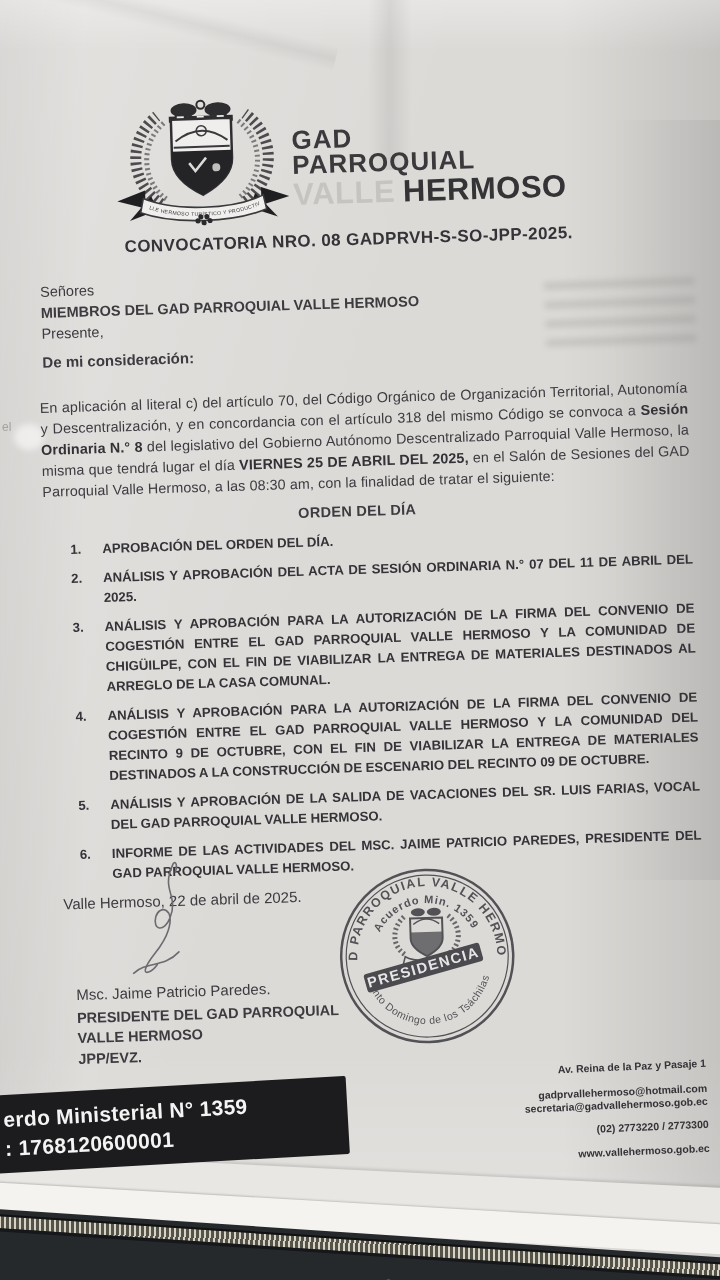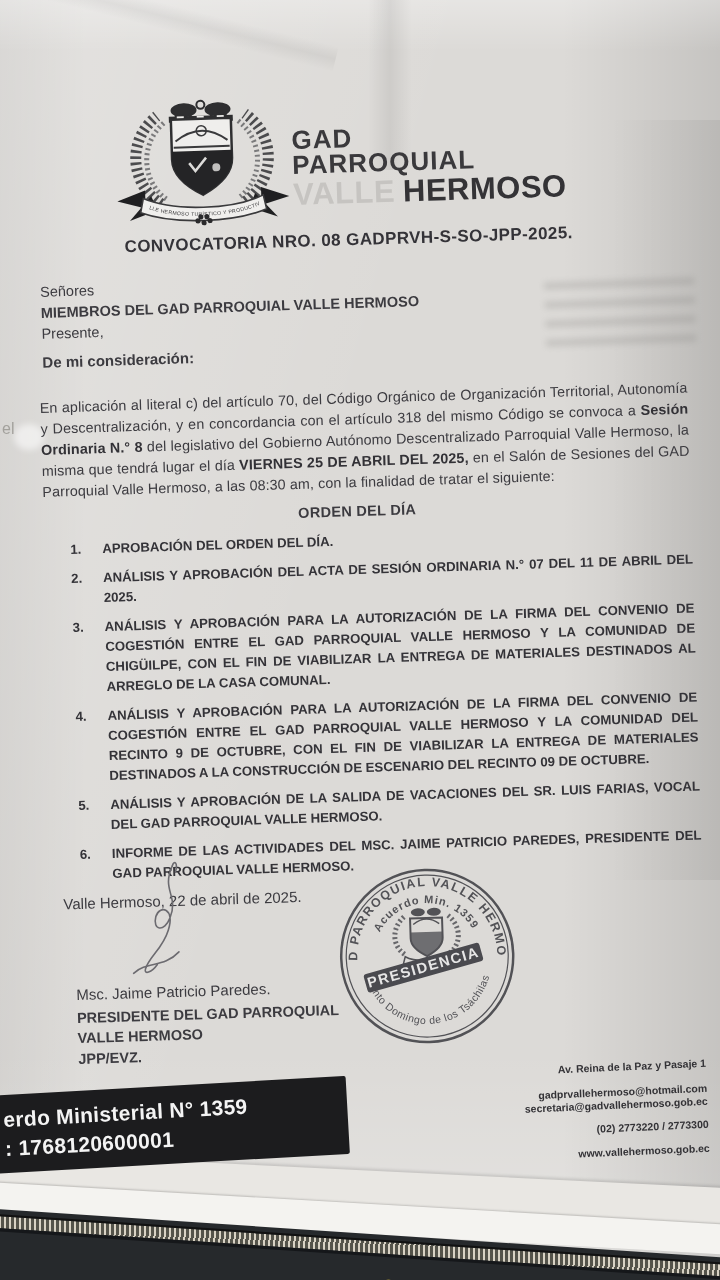--- a/index.html
+++ b/index.html
@@ -15,21 +15,21 @@
       #dcdad7;}
   .crease-top{position:absolute;left:368px;top:0;width:44px;height:170px;
     background:linear-gradient(to right,rgba(0,0,0,0),rgba(0,0,0,.07),rgba(0,0,0,0));}
   .crease-diag{position:absolute;left:40px;top:10px;width:300px;height:26px;
     transform:rotate(14deg);background:linear-gradient(to bottom,rgba(0,0,0,0),rgba(0,0,0,.05),rgba(0,0,0,0));}
   .shade-right{position:absolute;right:0;top:120px;width:110px;height:760px;
     background:linear-gradient(to right,rgba(0,0,0,0),rgba(0,0,0,.06));}
   .ghost{position:absolute;left:545px;top:272px;width:150px;height:72px;opacity:.45;
     transform:rotate(-2deg);filter:blur(3px);
     background:repeating-linear-gradient(0deg, rgba(125,123,120,.55) 0 7px, rgba(0,0,0,0) 7px 19px);}
-  .edge-mark{position:absolute;left:2px;top:420px;font-size:16px;color:#96948f;
+  .edge-mark{position:absolute;left:2px;top:420px;font-size:12px;color:#96948f;
     opacity:.8;filter:blur(.4px);}
   .edge-smudge{position:absolute;left:14px;top:424px;width:30px;height:26px;border-radius:50%;
     background:rgba(255,255,255,.55);filter:blur(3px);}
   
   .doc{position:absolute;inset:0;transform:rotate(-1.8deg);transform-origin:360px 600px;}
   .brand{position:absolute;left:126px;top:90px;width:470px;height:140px;}
   .emblem{position:absolute;left:0;top:0;}
   .wordmark{position:absolute;left:180px;top:36px;line-height:25px;font-weight:bold;color:#3a393c;}
   .wordmark .w1,.wordmark .w2{font-size:26px;letter-spacing:1px;}
   .wordmark .w3{font-size:31px;line-height:33px;letter-spacing:.5px;}

